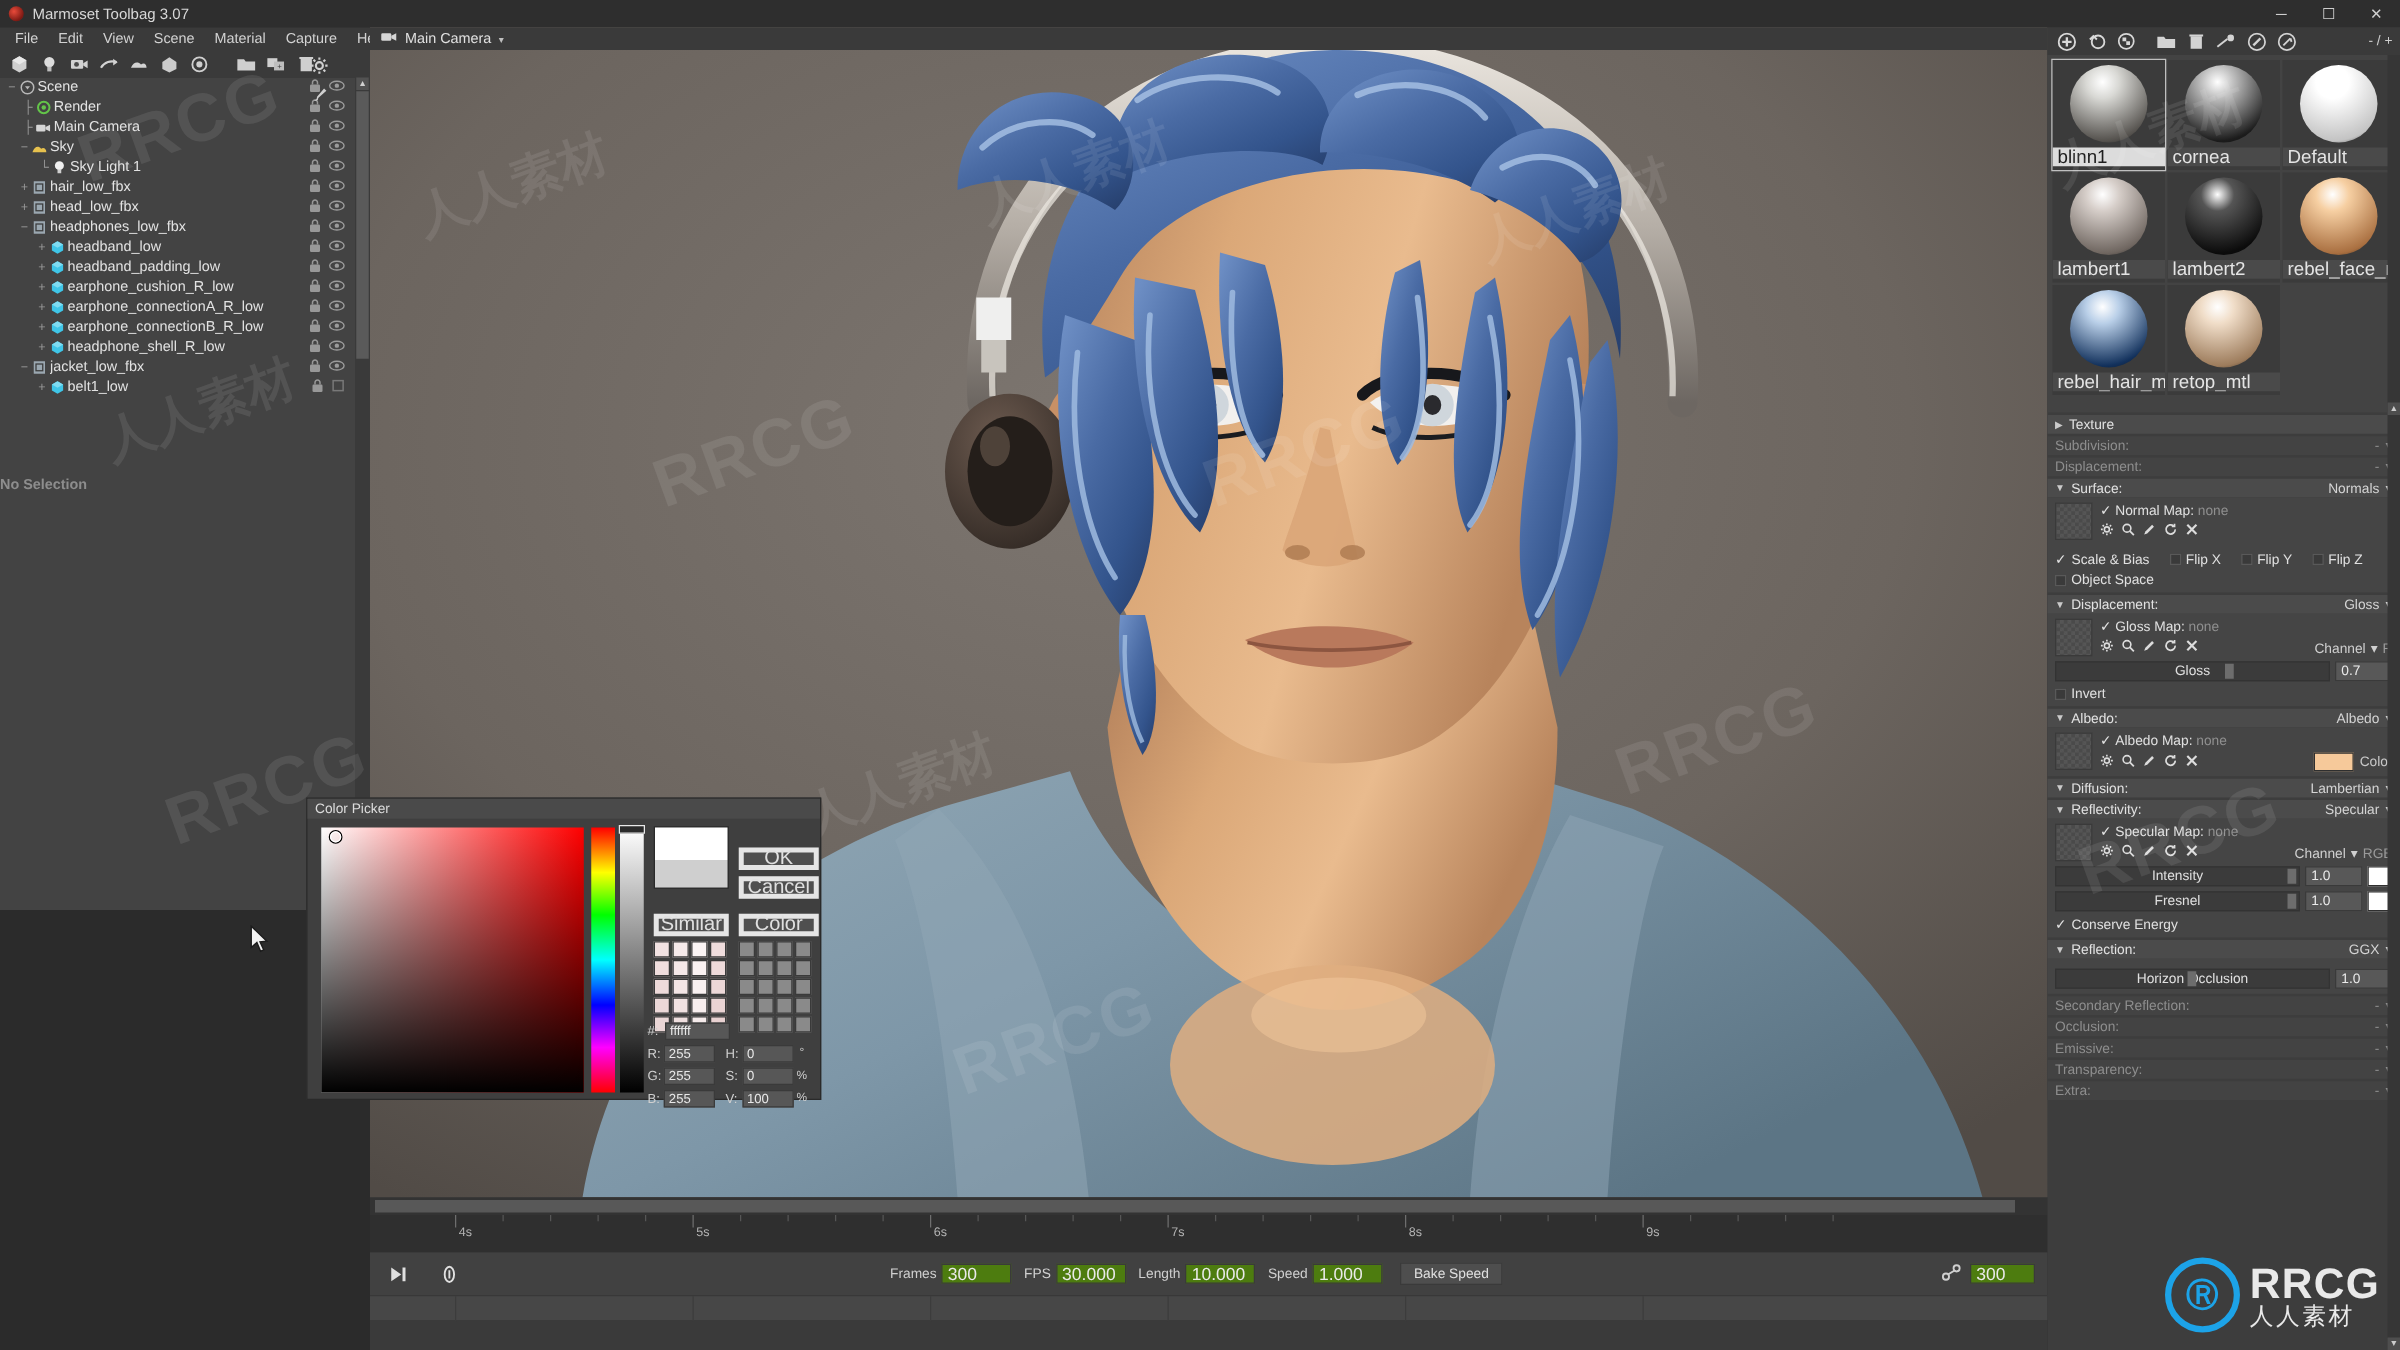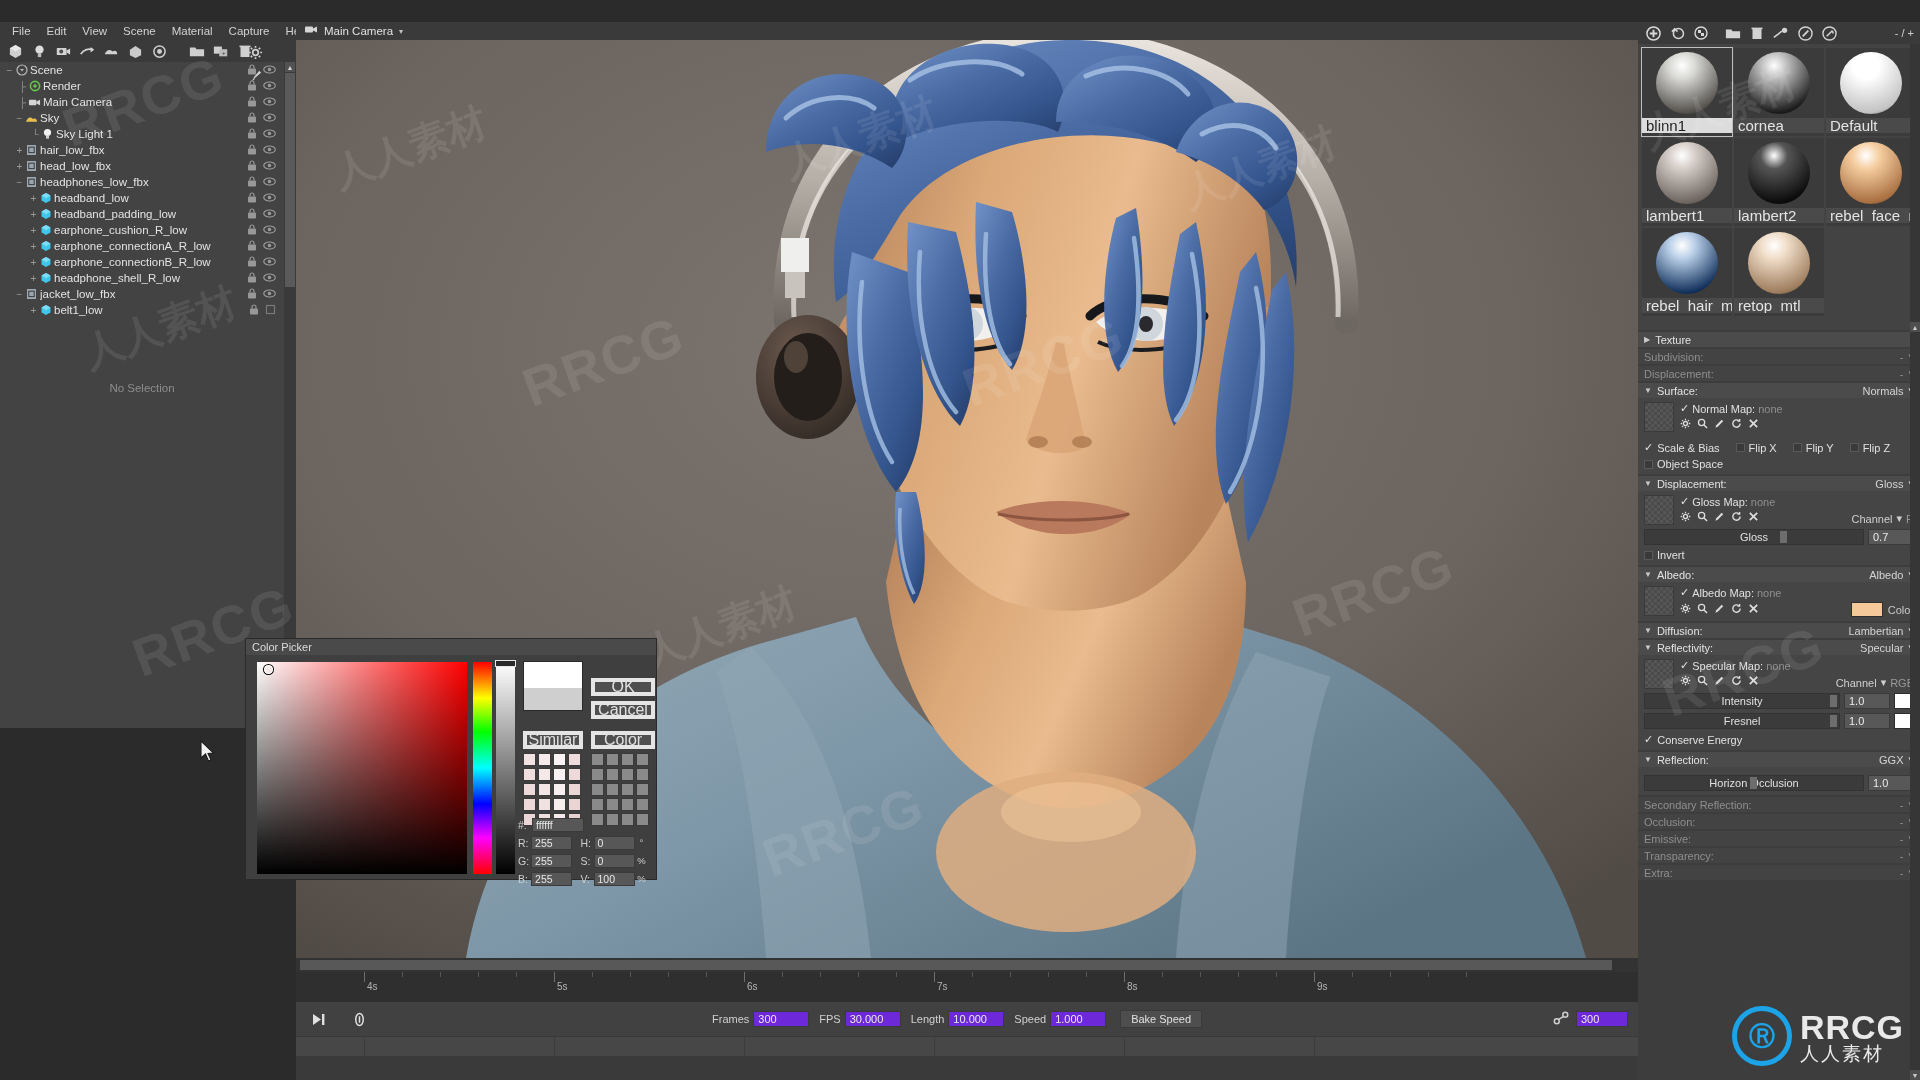--- a/index.html
+++ b/index.html
@@ -40,22 +40,22 @@
     align-items:center; justify-content:center; }
   .t-lbl { flex:1; overflow:hidden; text-overflow:ellipsis; }
   .t-right { position:absolute; right:0; top:0; height:16px; display:flex;
     align-items:center; gap:6px; padding-right:8px; }
   .lock-ic, .eye-ic { opacity:.72; }
   .treescroll { position:absolute; right:0; top:0; width:12px; height:666px;
     background:#3a3a3a; }
   .ts-thumb { position:absolute; left:1px; top:0; width:10px; height:214px; background:#5a5a5a; }
   .ts-arrow { position:absolute; left:1px; width:10px; height:10px; background:#525252;
     display:flex; align-items:center; justify-content:center; font-size:7px; color:#d0d0d0; }
-  .nosel { position:absolute; left:0; top:320px; width:284px; text-align:center;
-    font-size:11.5px; color:#8d8d8d; }
+  .nosel { position:absolute; left:0; top:320px; width:284px; text-align:left;
+    font-size:11.5px; color:#8d8d8d;font-weight:bold; }
 
   
   .viewport { position:absolute; left:296px; top:22px; width:1342px; height:936px;
     overflow:hidden; background:#6a6560; }
   .vp-art { position:absolute; inset:0; }
 
   
   .camtab { position:absolute; left:296px; top:22px; width:1342px; height:18px;
     background:#3a3a3a; display:flex; align-items:center; padding-left:8px; z-index:6; }
   .camtab .lbl { margin-left:6px; font-size:11.5px; color:#e0e0e0; }
@@ -119,22 +119,22 @@
     background:#585858; }
   .tl-sb-arrows { position:absolute; right:2px; top:0; width:12px; height:14px; }
   .tl-ruler { position:absolute; left:0; top:14px; width:1342px; height:30px;
     background:#2f2f2f; }
   .tl-tick { position:absolute; top:0; width:1px; height:10px; background:#6e6e6e; }
   .tl-ticklbl { position:absolute; top:9px; font-size:10px; color:#b4b4b4; padding-left:3px; }
   .tl-controls { position:absolute; left:0; top:44px; width:1342px; height:34px;
     background:#414141; display:flex; align-items:center; }
   .tl-pbtn { width:26px; height:24px; display:flex; align-items:center; justify-content:center; }
   .tl-field-lbl { font-size:11px; color:#d0d0d0; margin:0 4px 0 10px; }
-  .tl-field { height:16px; background:#6d28d9; border:1px solid #3a3a3a; color:#eaeaea;
-    font-size:11px; line-height:14px; padding:0 4px; }
+  .tl-field { height:16px; background:#4d7c0f; border:1px solid #3a3a3a; color:#eaeaea;
+    font-size:14px; line-height:14px; padding:0 4px; }
   .tl-bakebtn { margin-left:14px; height:18px; background:#4e4e4e; border:1px solid #3a3a3a;
     padding:0 10px; font-size:11px; color:#e0e0e0; line-height:16px; }
   .tl-right { margin-left:auto; display:flex; align-items:center; padding-right:10px; gap:6px; }
   .tl-track { position:absolute; left:0; top:78px; width:1342px; height:20px;
     background:#474747; border-top:1px solid #383838; }
   .tl-trackdiv { position:absolute; top:0; width:1px; height:20px; background:#3c3c3c; }
 
   
   .rpanel { position:absolute; left:1638px; top:22px; width:282px; height:1058px;
     background:#3d3d3d; }
@@ -209,20 +209,29 @@
   .logo-txt { line-height:1; }
   .logo-txt .a { font-size:34px; font-weight:bold; color:#e9e9e9; letter-spacing:1px; }
   .logo-txt .b { font-size:19px; color:#e9e9e9; letter-spacing:2px; }
   .cursor-arrow { position:absolute; z-index:40; }
 </style>
 </head>
 <body>
 
 <div id="app">
 
+  <div class="titlebar">
+    <div class="tb-logo"></div>
+    <div class="tb-title">Marmoset Toolbag 3.07</div>
+    <div class="tb-btns">
+      <div class="tb-btn">─</div>
+      <div class="tb-btn">☐</div>
+      <div class="tb-btn close">✕</div>
+    </div>
+  </div>
 
   <div class="menubar">
     <div class="menu-item">File</div>
     <div class="menu-item">Edit</div>
     <div class="menu-item">View</div>
     <div class="menu-item">Scene</div>
     <div class="menu-item">Material</div>
     <div class="menu-item">Capture</div>
     <div class="menu-item">Help</div>
   </div>

